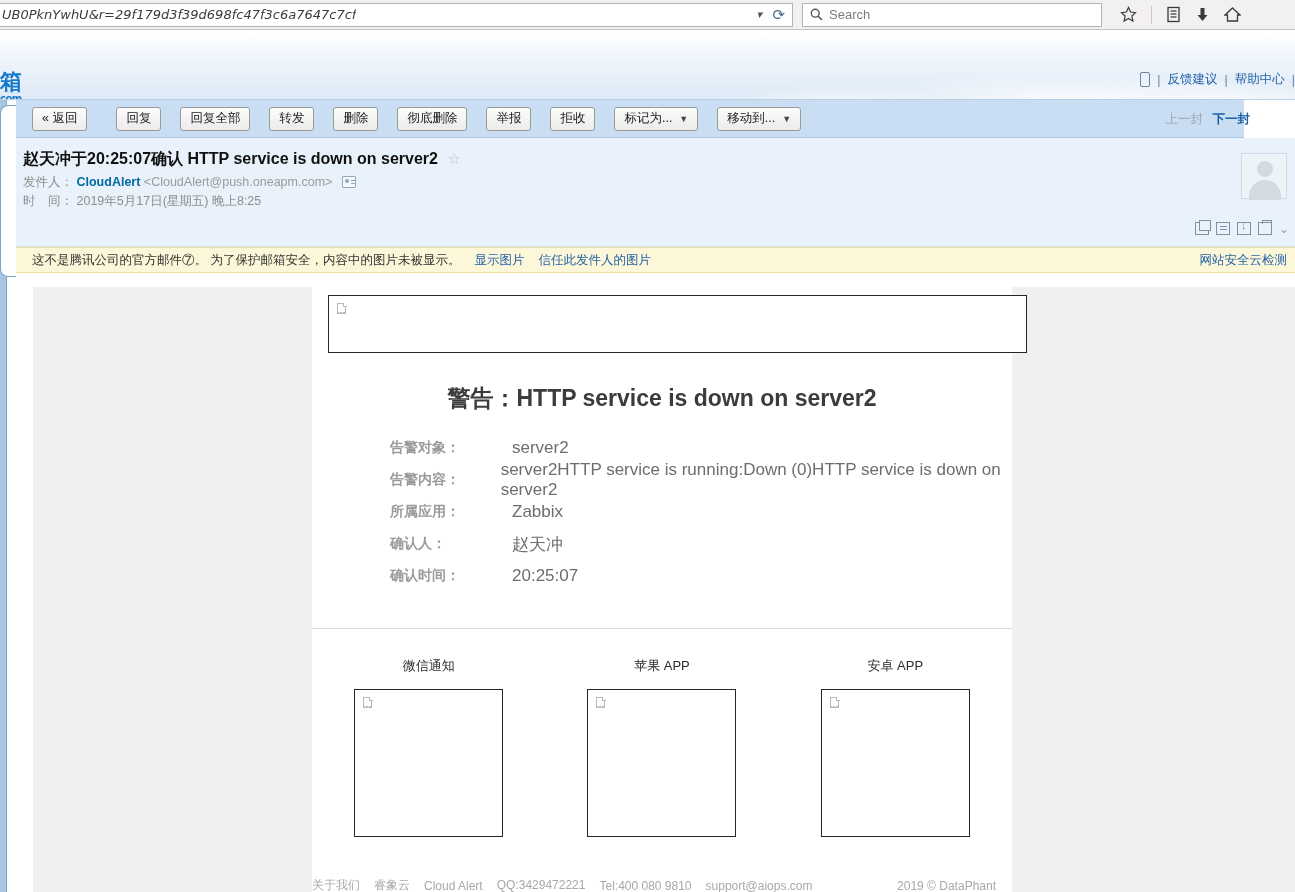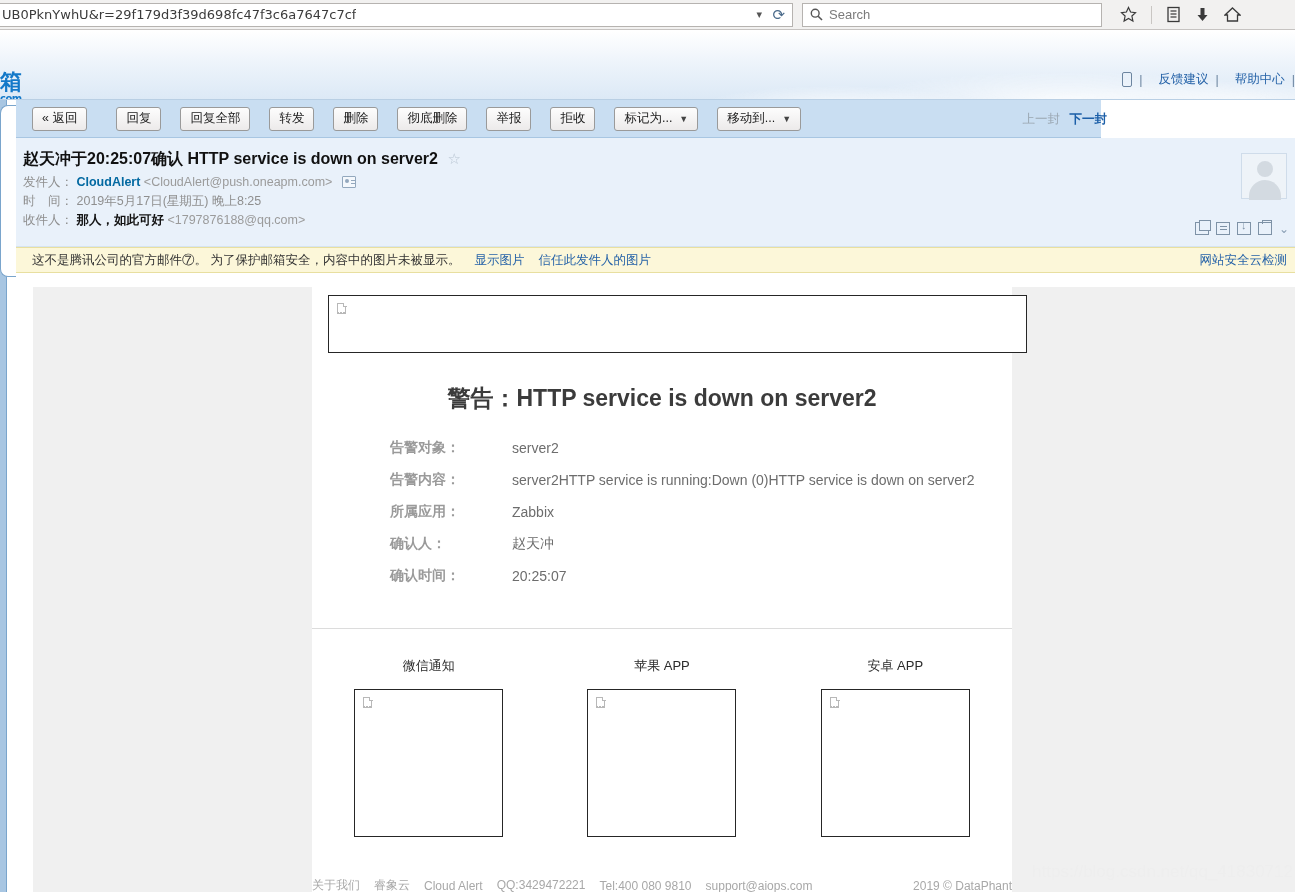--- a/index.html
+++ b/index.html
@@ -19,20 +19,21 @@
     border-bottom: 1px solid #c6c3c1;
     display: flex; align-items: center;
   }
   .url-box {
     margin-left: 0; width: 793px; height: 24px;
     background: #ffffff;
     border: 1px solid #b6b3b0;
     border-left: none;
     display: flex; align-items: center;
     position: relative;
+    font-style: italic;
   }
   .url-text {
     font-size: 13px; color: #3b3b3b; padding-left: 2px;
     white-space: nowrap; overflow: hidden;
     font-family: "DejaVu Sans", sans-serif;
   }
   .url-chevron {
     position: absolute; right: 30px; top: 4px;
     font-size: 11px; color: #555;
   }
@@ -113,30 +114,30 @@
   }
   .acct-sub .skin-dot {
     display:inline-block; width:6px;height:6px;border-radius:50%;
     background:#e5332a; vertical-align: 6px; margin-left:1px;
   }
   .hdr-right {
     position: absolute; right: 0px; top: 40px;
     font-size: 12.5px; color: #6c85a0; white-space: nowrap;
     display:flex; align-items:center; gap: 7px;
   }
-  .hdr-right a { color: #2663a8; text-decoration: none; margin-left: 9px; }
+  .hdr-right a { color: #2663a8; text-decoration: none; }
   .mobile-ico {
     width: 10px; height: 15px; border: 1.5px solid #6c85a0;
     border-radius: 2px; display:inline-block;
   }
 
   
   .toolbar {
     position: absolute; left: 16px; top: 100px;
-    width: 1085px; height: 38px;
+    width: 1228px; height: 38px;
     background: #c9def2;
     border-bottom: 1px solid #a8c6e2;
     display: flex; align-items: center;
   }
   .tb-btn {
     height: 24px; background: linear-gradient(to bottom,#fdfdfd,#eceaea);
     border: 1px solid #9a9a9a; border-radius: 3px;
     font-size: 12.5px; color: #1a1a1a;
     display:flex; align-items:center; justify-content:center;
     padding: 0 9px; margin-right: 7px; cursor: default;
@@ -292,21 +293,21 @@
     text-align:center; font-size: 23px; font-weight: bold; color: #3b3b3b;
     font-family: "Liberation Sans", sans-serif;
   }
   .detail-table { position:absolute; left: 78px; top: 145px; width: 620px; }
   .detail-row { display:flex; height: 32px; align-items:center; }
   .detail-lbl {
     width: 122px; font-size: 14px; font-weight: bold; color: #9a9a9a;
     text-align:left;
   }
   .detail-val {
-    font-size: 14px; color: #6d6d6d;
+    font-size: 17px; color: #6d6d6d;
   }
   .detail-val.num { border-bottom: 1px dotted #9a9a9a; }
   .divider {
     position:absolute; left: 0; top: 341px; width: 700px; height: 1px;
     background: #dcdcdc;
   }
   .apps { position:absolute; left: 0; top: 370px; width: 700px; display:flex; }
   .app-col { width: 233.3px; text-align:center; }
   .app-name { font-size: 13px; color: #2b2b2b; }
   .app-qr {
@@ -315,21 +316,21 @@
     position: relative;
   }
   .app-qr .broken-img { position:absolute; left: 6px; top: 6px; }
   .footer {
     position:absolute; left: 0; top: 590px; width: 700px;
     display:flex; align-items:center;
     font-size: 12px; color: #a8a8a8;
   }
   .footer .f { margin-right: 14px; white-space: nowrap; }
   .footer .f.qq { border-bottom: 1px dotted #bdbdbd; }
-  .footer .f.copy { margin-left: auto; margin-right: 0; }
+  .footer .f.copy { margin-left: auto; margin-right: 16px; }
   .watermark {
     position:absolute; right: 2px; bottom: 10px;
     font-size: 17px; color: #eeeeee;
     font-family: "Liberation Sans", sans-serif;
     white-space: nowrap;
   }
 </style>
 </head>
 <body>
 
@@ -437,25 +438,20 @@
   <div class="meta-row r1">
     <span class="meta-lbl">发件人：</span>
     <span class="sender-name">CloudAlert</span>
     <span class="sender-addr">&lt;CloudAlert@push.oneapm.com&gt;</span>
     <span class="card-ico"></span>
   </div>
   <div class="meta-row r2">
     <span class="meta-lbl">时　间：</span>
     <span>2019年5月17日(星期五) 晚上8:25</span>
   </div>
-  <div class="meta-row r3">
-    <span class="meta-lbl">收件人：</span>
-    <span class="rcpt-name">那人，如此可好</span>
-    <span class="rcpt-addr">&lt;1797876188@qq.com&gt;</span>
-  </div>
   <div class="avatar">
     <div class="head"></div>
     <div class="body"></div>
   </div>
   <div class="head-icons">
     <span class="hi hi-box hi-win"></span>
     <span class="hi hi-box hi-note"></span>
     <span class="hi hi-box hi-dl"></span>
     <span class="hi hi-box hi-print"></span>
     <span class="hi-chev">⌄</span>

